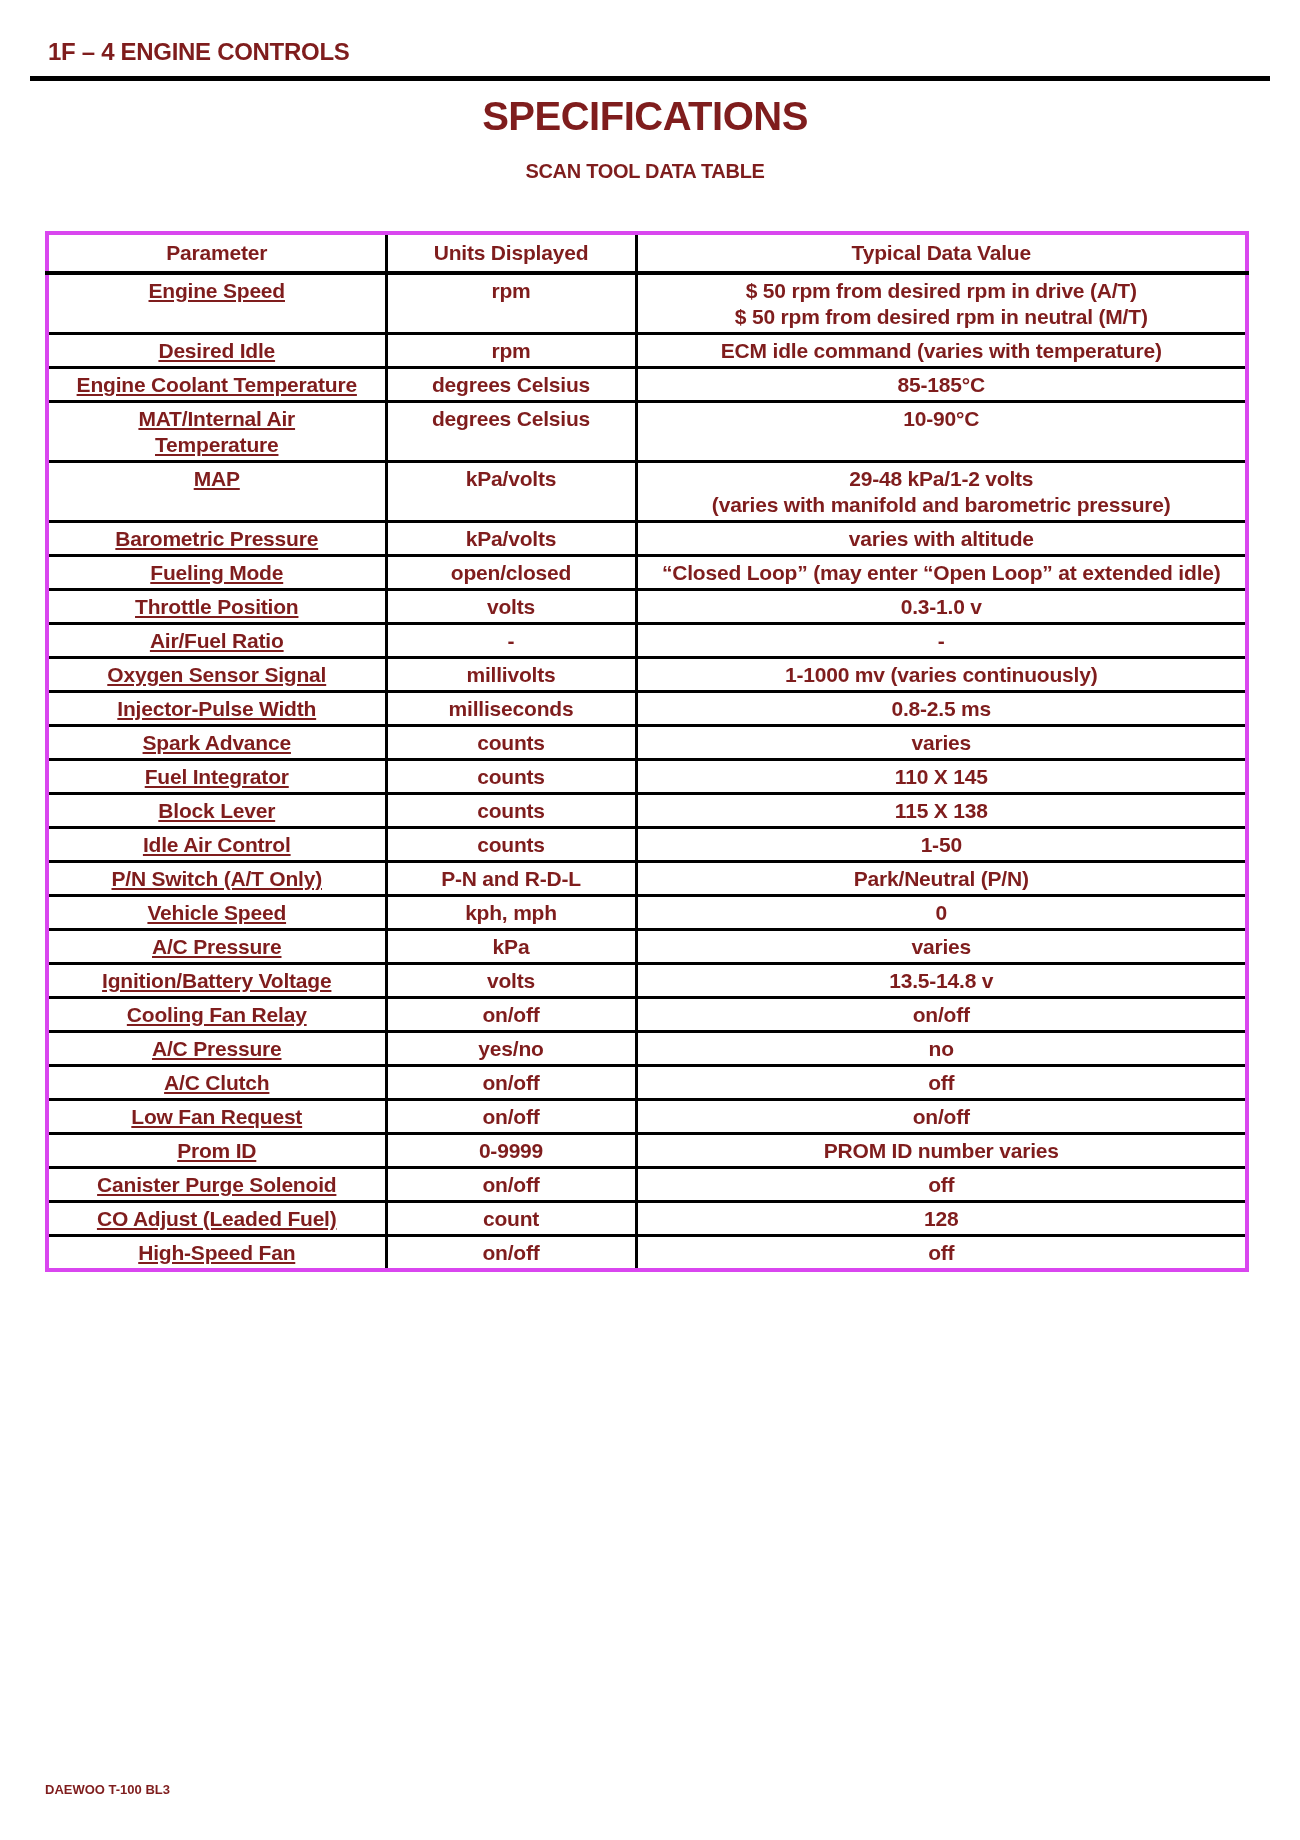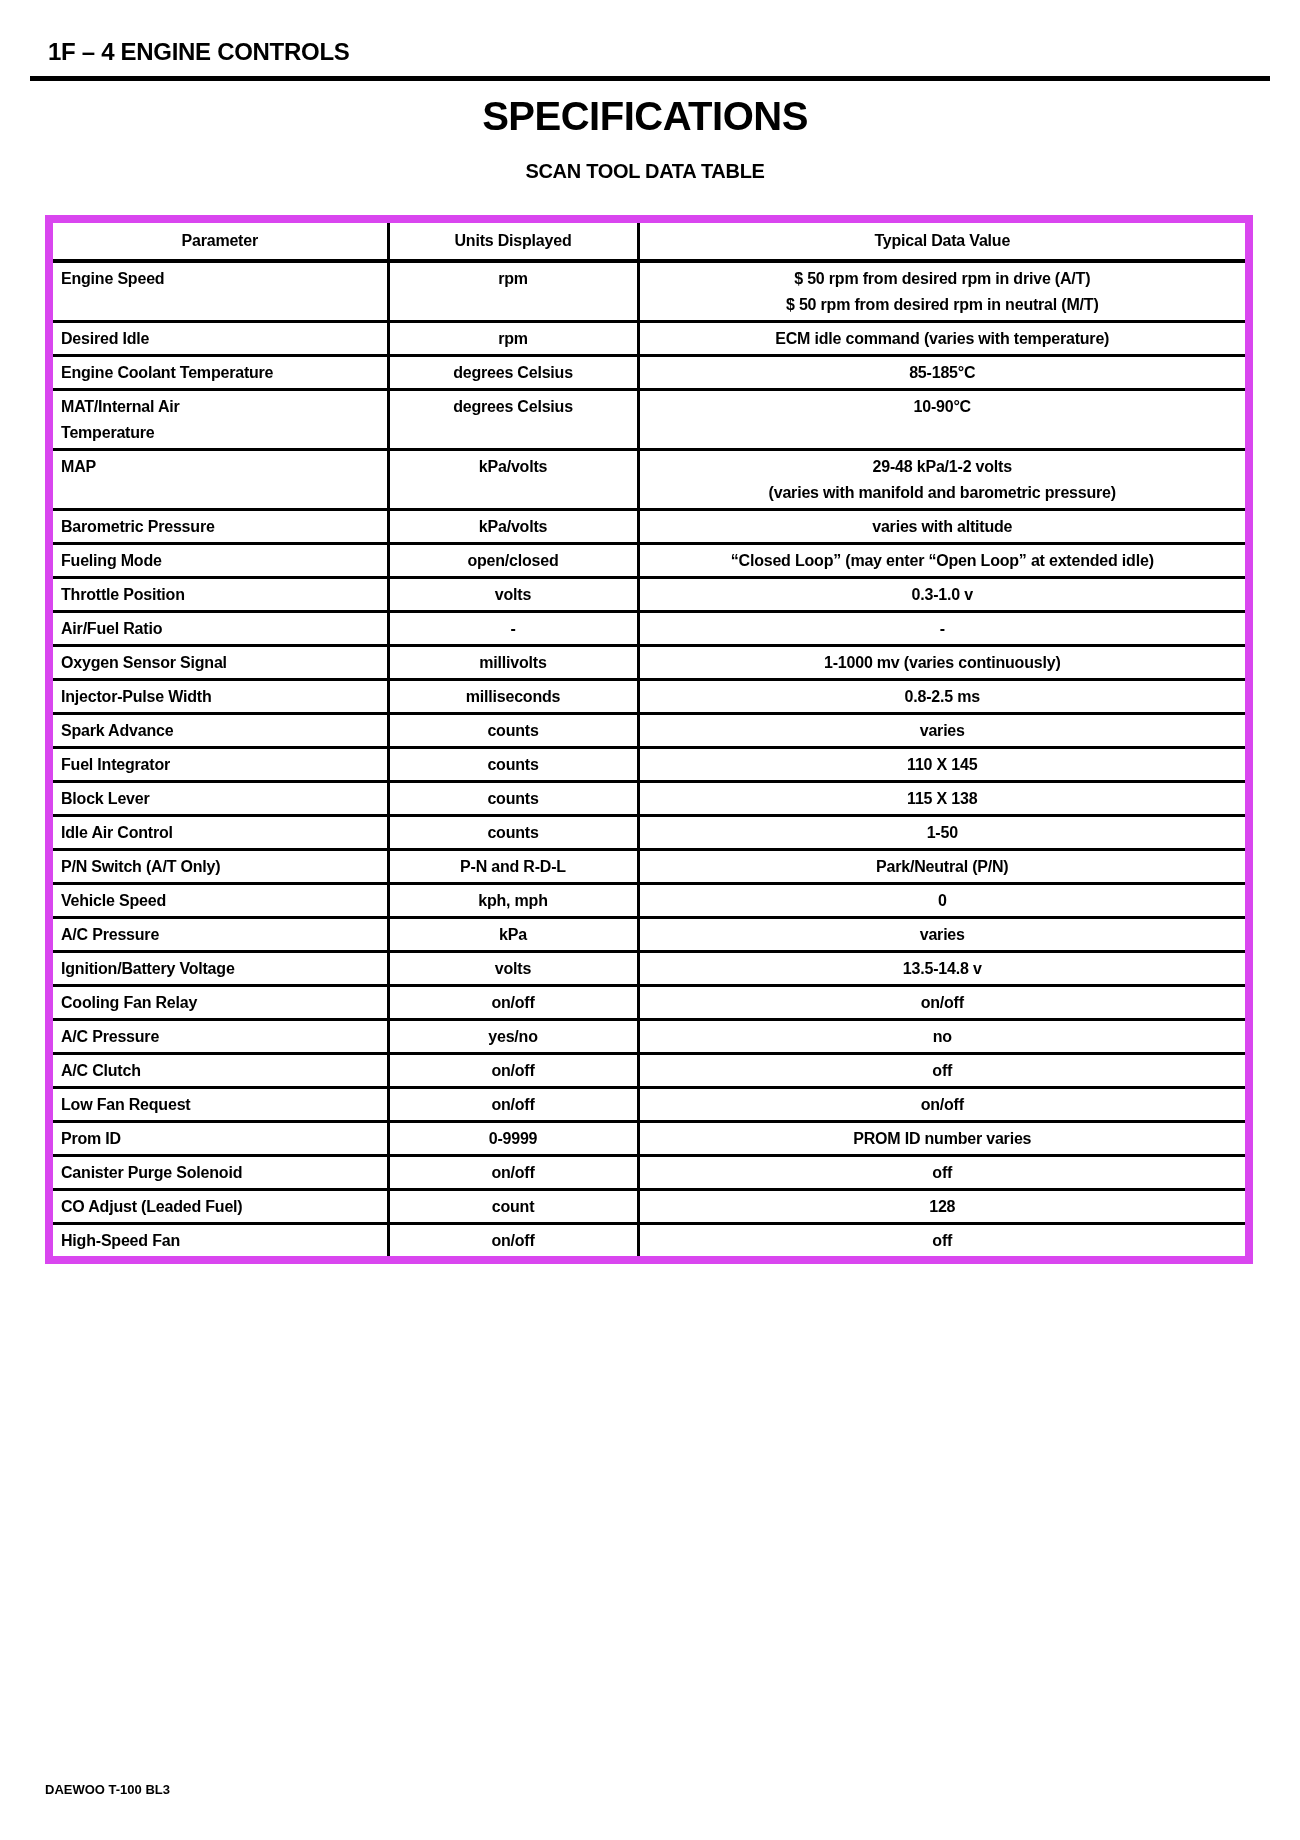--- a/index.html
+++ b/index.html
@@ -5,21 +5,21 @@
   html, body {
     margin: 0;
     padding: 0;
     background: #ffffff;
   }
   .page {
     position: relative;
     width: 1300px;
     height: 1840px;
     background: #ffffff;
-    color: #000000;
+    color: #7f1d1d;
     font-family: "Liberation Sans", "DejaVu Sans", sans-serif;
     font-weight: bold;
     overflow: hidden;
   }
   .section-header {
     position: absolute;
     left: 48px;
     top: 38px;
     font-size: 24px;
     letter-spacing: -0.3px;
@@ -47,26 +47,26 @@
     left: 45px;
     top: 160px;
     width: 1200px;
     text-align: center;
     font-size: 20px;
     letter-spacing: -0.3px;
   }
   table.spec-table {
     position: absolute;
     left: 45px;
-    top: 215px;
+    top: 231px;
     width: 1200px;
     table-layout: fixed;
     border-collapse: collapse;
-    border: 8px solid #d946ef;
-    font-size: 16px;
+    border: 4px solid #d946ef;
+    font-size: 21px;
     letter-spacing: -0.2px;
   }
   table.spec-table th,
   table.spec-table td {
     border: 3px solid #000000;
     vertical-align: top;
     line-height: 26px;
     padding: 3px 8px 2px 8px;
     overflow: hidden;
   }
@@ -77,23 +77,24 @@
     border-bottom-width: 4px;
     padding-top: 2px;
   }
   table.spec-table tr {
     height: 32px;
   }
   table.spec-table tr.tall {
     height: 56px;
   }
   td.col-param {
-    text-align: left;
+    text-align: center;
     padding-left: 13px;
     white-space: pre-line;
+    text-decoration: underline;
   }
   td.col-units {
     text-align: center;
     white-space: pre-line;
   }
   td.col-value {
     text-align: center;
     white-space: pre-line;
   }
   .col-w-param  { width: 339px; }

